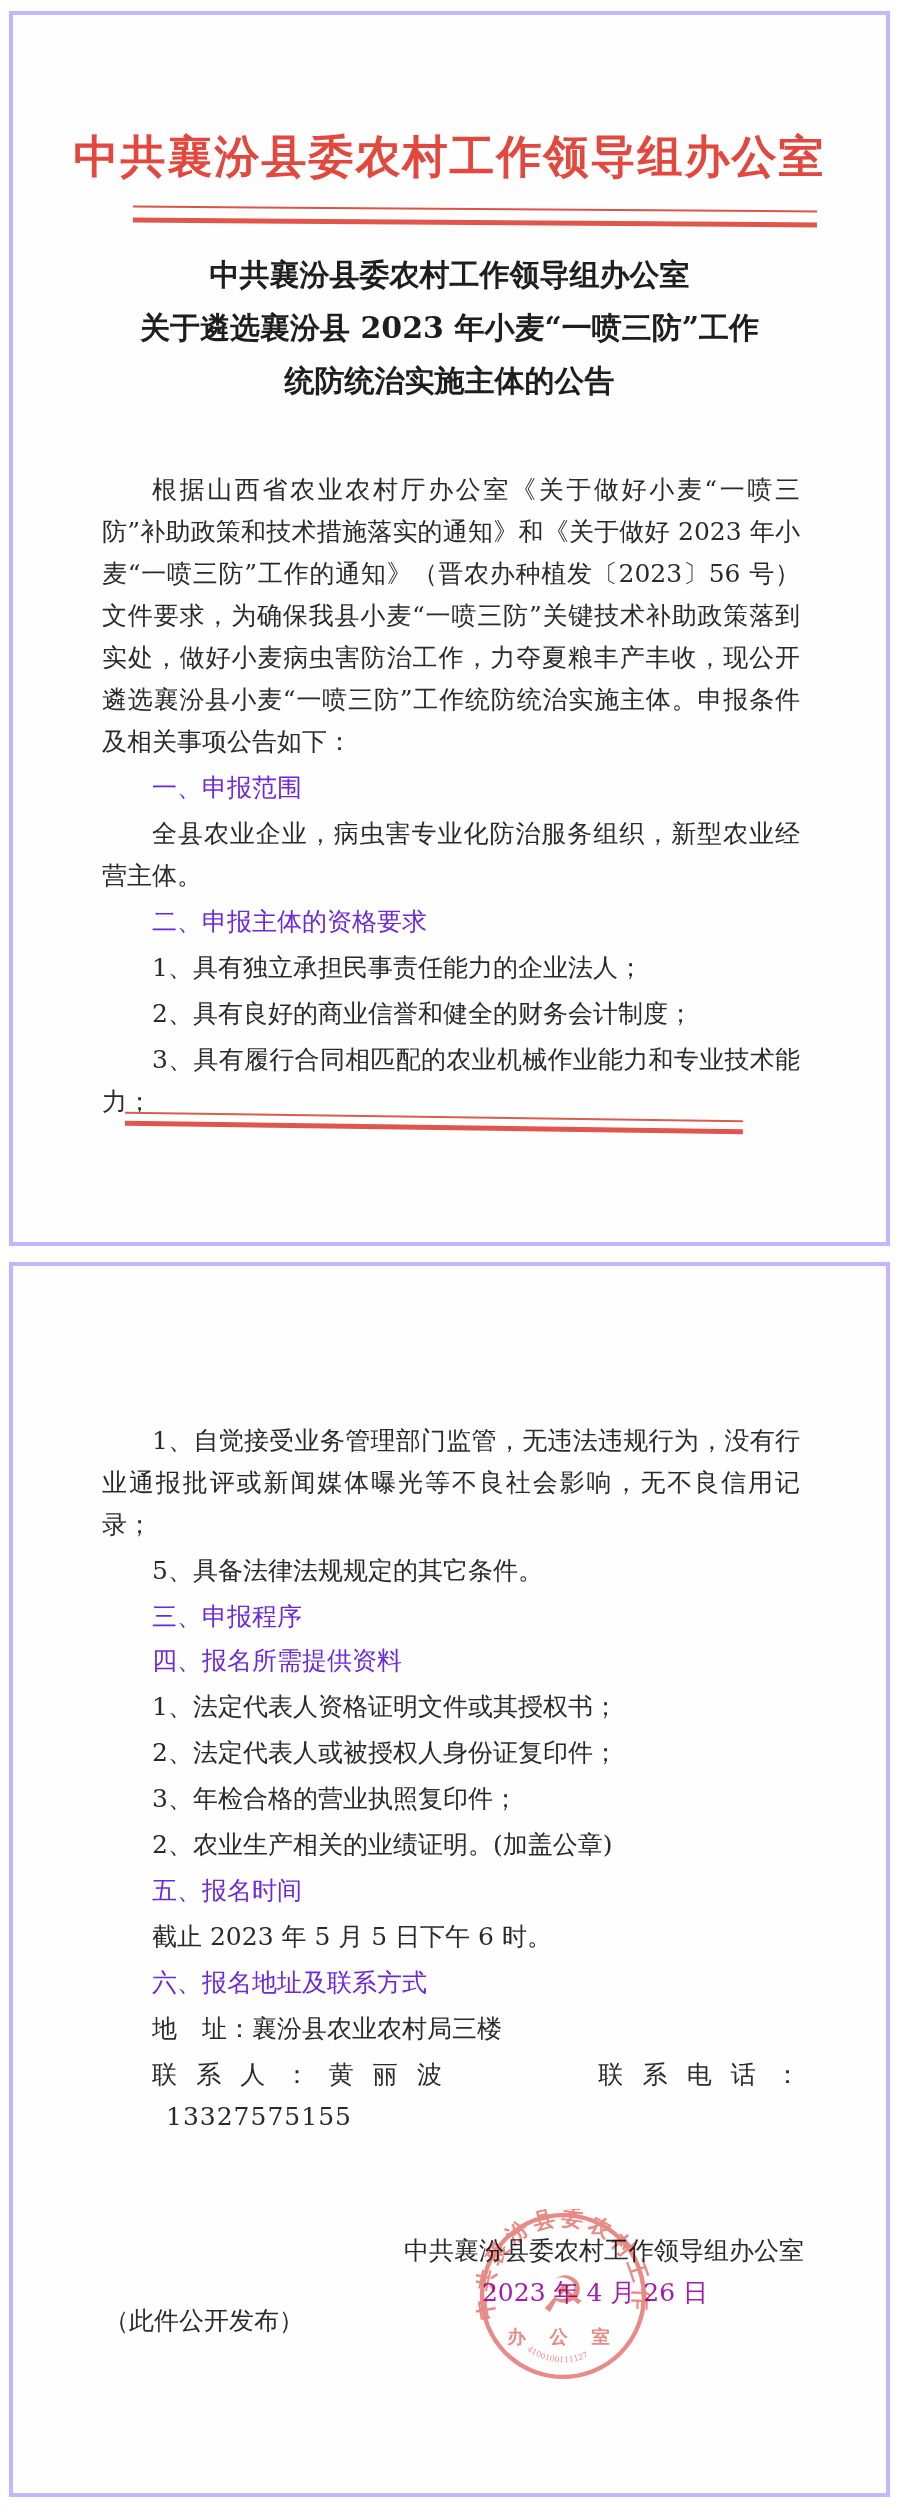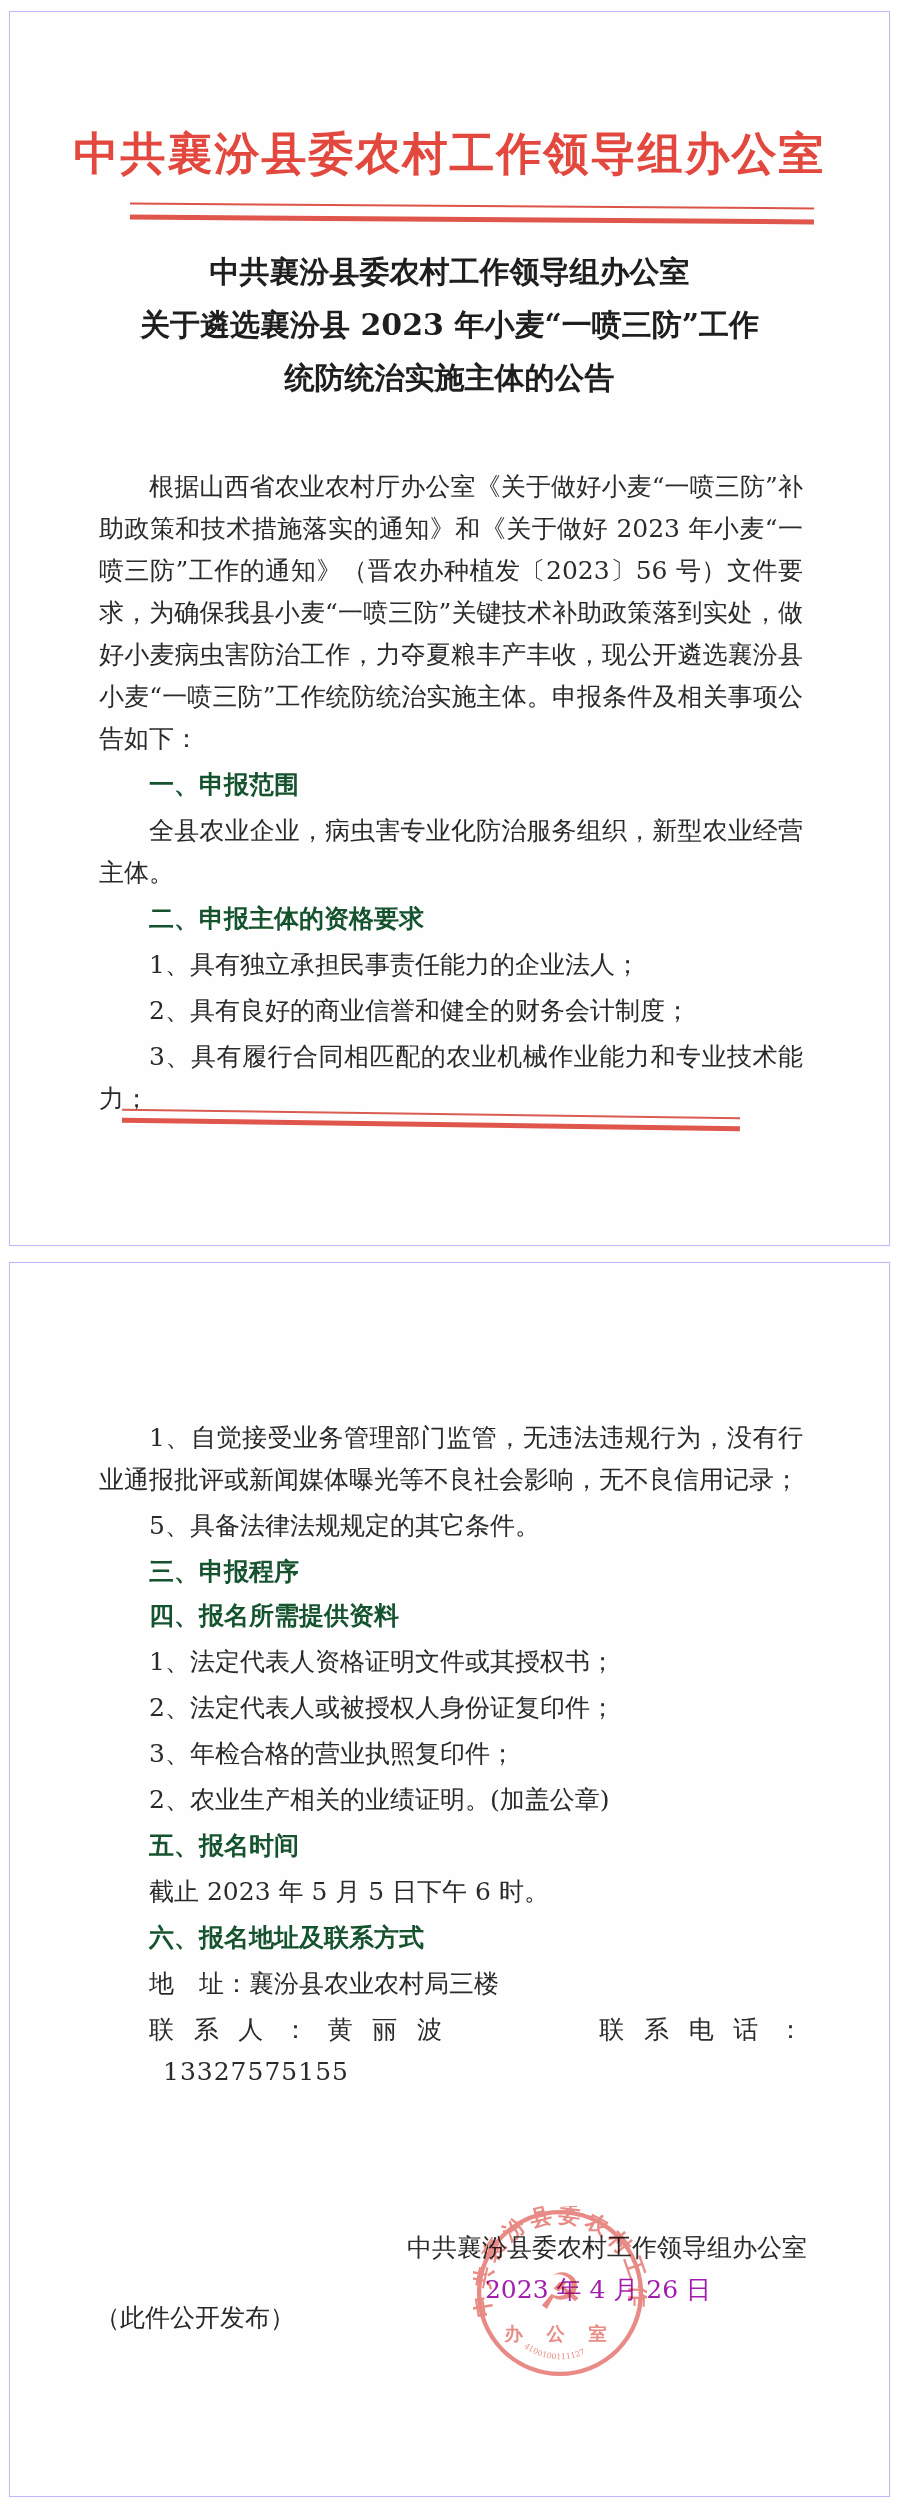--- a/index.html
+++ b/index.html
@@ -9,21 +9,21 @@
     font-family: "DejaVu Serif", serif;
   }
   .canvas { position: relative; width: 900px; height: 2512px; overflow: hidden; }
 
   .page {
     position: absolute;
     left: 9px;
     width: 881px;
     height: 1235px;
     background: #fefefe;
-    border: 1px solid #c4b5fd;
+    border: 4px solid #c4b5fd;
     box-shadow: 0 0 3px rgba(0,0,0,0.05);
     box-sizing: border-box;
     overflow: hidden;
   }
   .page1 { top: 11px; }
   .page2 { top: 1262px; }
 
   
   .letterhead {
     position: absolute;
@@ -63,22 +63,22 @@
     font-size: 25px;
     line-height: 42px;
     text-align: justify;
   }
   .page1 .bodytext { top: 450px; }
   .page2 .bodytext { top: 150px; }
 
   .bodytext p { margin: 4px; text-indent: 2em; }
   .bodytext p.h {
     font-family: "DejaVu Sans", sans-serif;
-    font-weight: bold;
-    color: #14532d;
+    font-weight: normal;
+    color: #6d28d9;
     margin-top: 2px; margin-bottom: 2px;
     text-align: left;
   }
 
   .foot-rule {
     position: absolute;
     top: 1101px; left: 112px;
     width: 618px; height: 7px;
     border-top: 2px solid #d95c51;
     border-bottom: 5px solid #e0564c;
@@ -102,21 +102,21 @@
   .sig-date {
     position: absolute;
     top: 1010px; left: 0; right: 178px;
     text-align: right;
     font-size: 25px;
     color: #a21caf;
     white-space: nowrap;
   }
   .public-note {
     position: absolute;
-    top: 1038px; left: 85px;
+    top: 1038px; left: 91px;
     font-size: 25px;
     color: #2a2a2a;
   }
 
   
   .seal {
     position: absolute;
     top: 943px; left: 463px;
     width: 174px; height: 174px;
     opacity: 0.82;

